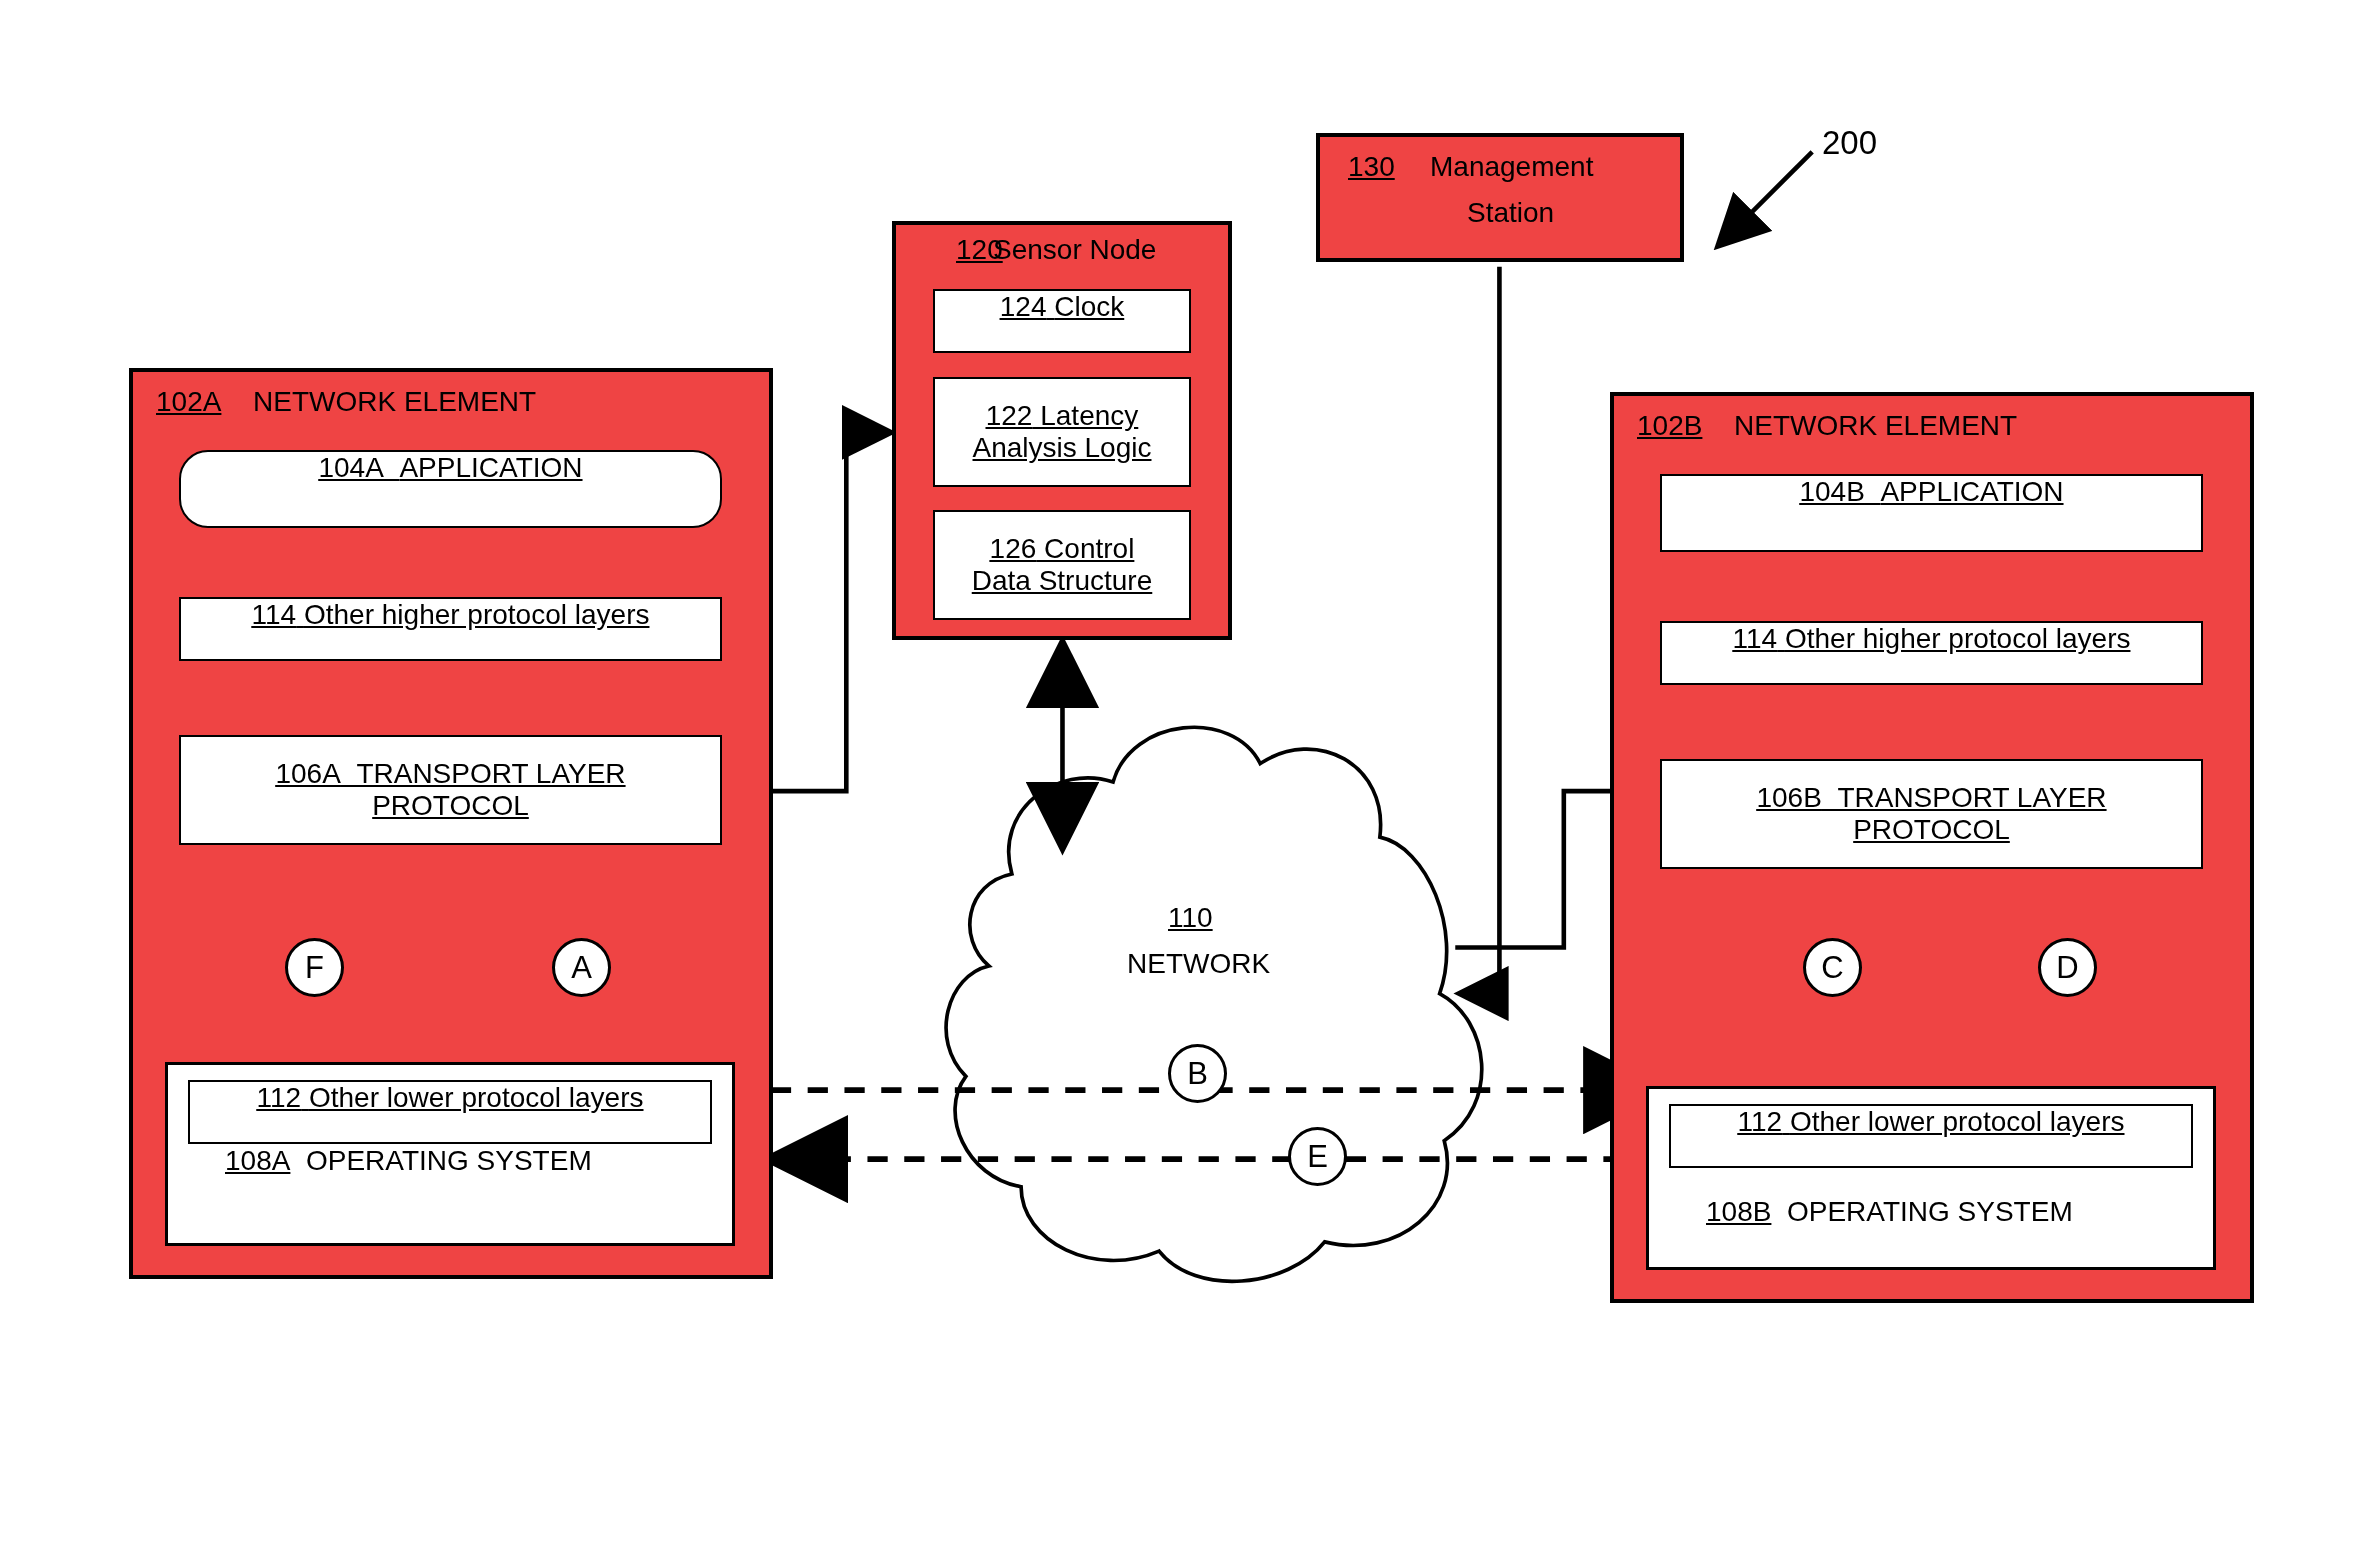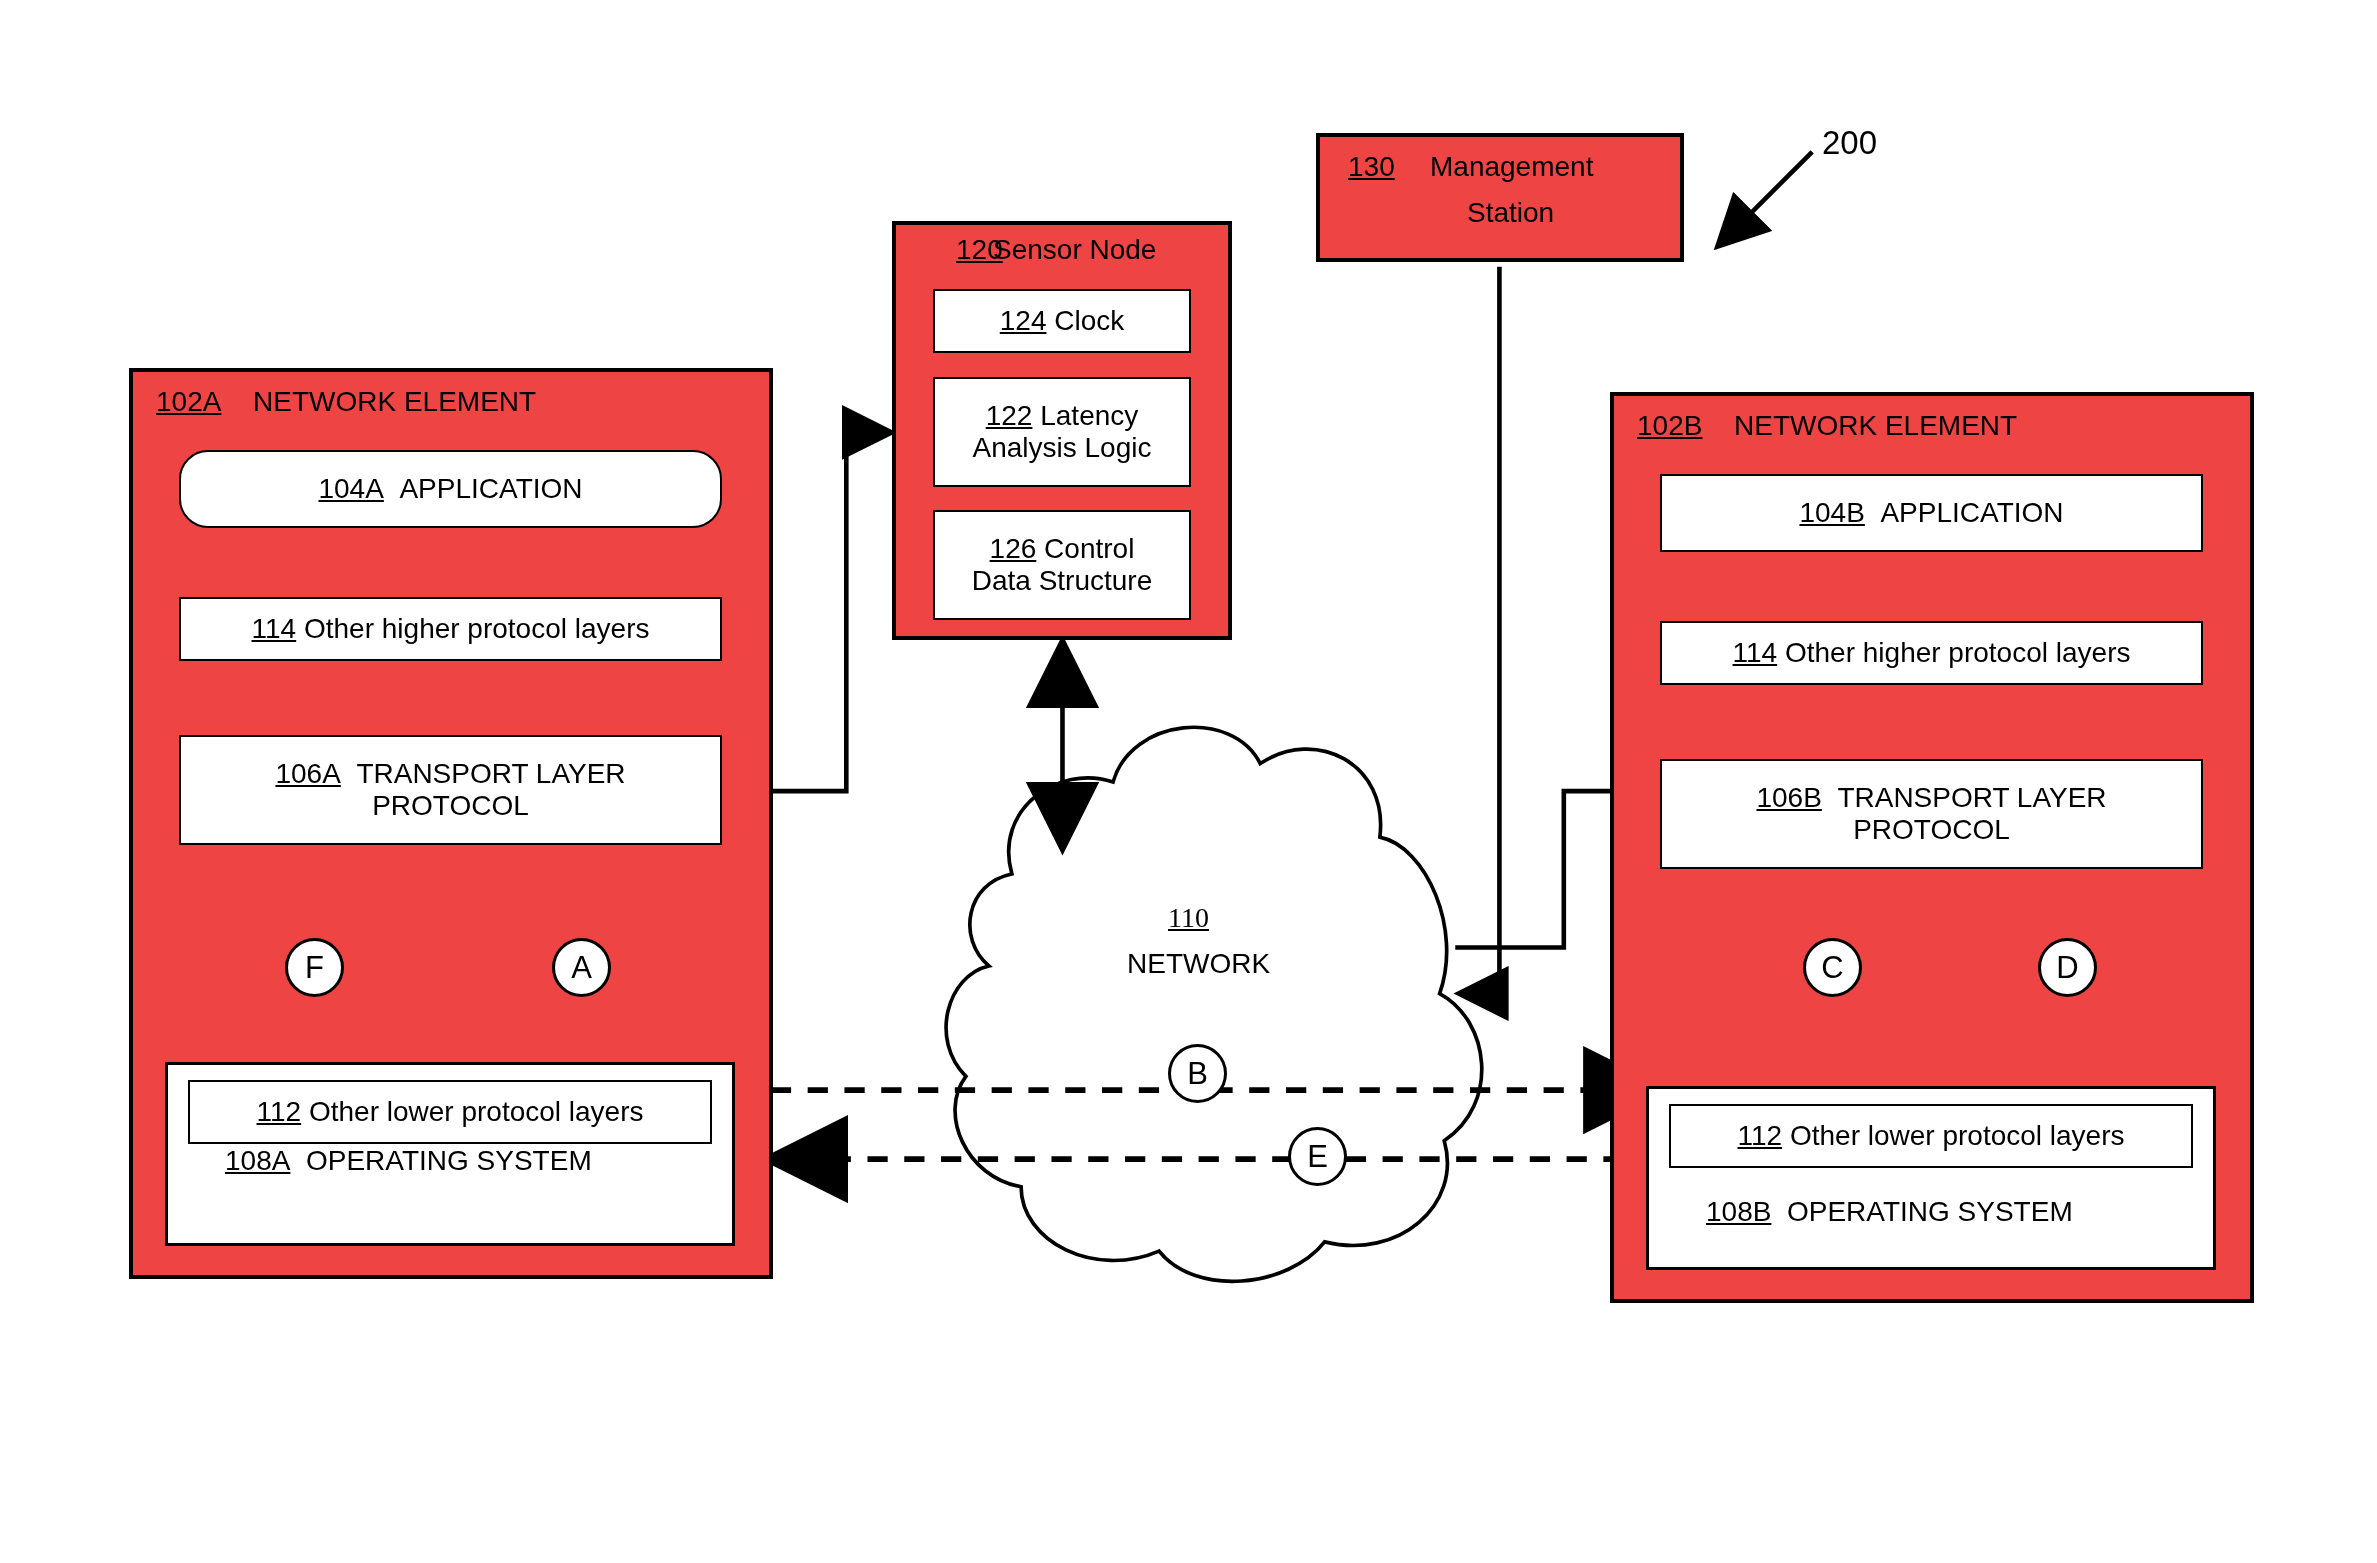--- a/index.html
+++ b/index.html
@@ -16,23 +16,23 @@
     position: absolute;
     border: 4.6px solid #000;
     background: #ef4444;
   }
   .inner-box {
     position: absolute;
     border: 2.8px solid #000;
     background: #fff;
     text-align: center;
     display: flex;
-    align-items: center;
     justify-content: center;
     font-size: 28px;
+    text-decoration: underline;
   }
   .label {
     position: absolute;
     font-size: 28px;
   }
   .underline { text-decoration: underline; }
   .circle {
     position: absolute;
     width: 59px;
     height: 59px;
@@ -154,21 +154,21 @@
            C 1110 1350, 1190 1390, 1260 1360
            C 1300 1410, 1400 1400, 1440 1350
            C 1520 1370, 1590 1310, 1570 1240
            C 1630 1200, 1620 1110, 1565 1080
            C 1590 1010, 1550 920, 1500 910
            C 1510 830, 1430 790, 1370 830
            C 1340 770, 1230 780, 1210 850
            C 1150 830, 1080 880, 1100 950
            C 1050 960, 1040 1020, 1075 1050 Z" fill="#fff" stroke="#000" stroke-width="4"></path>
 </svg>
-<div class="label z3" style="left:1168px; top:902px; font-family:Liberation Serif, serif;"><span class="underline">110</span></div>
+<div class="label z3" style="left:1168px; top:902px; "><span class="underline">110</span></div>
 <div class="label z3" style="left:1127px; top:948px;">NETWORK</div>
 
 <div class="circle" style="left:285px; top:938px;">F</div>
 <div class="circle" style="left:552px; top:938px;">A</div>
 <div class="circle" style="left:1168px; top:1044px;">B</div>
 <div class="circle" style="left:1288px; top:1127px;">E</div>
 <div class="circle" style="left:1803px; top:938px;">C</div>
 <div class="circle" style="left:2038px; top:938px;">D</div>
 
 <svg class="connector z4" viewBox="0 0 2584 1699" width="2377" height="1563">

